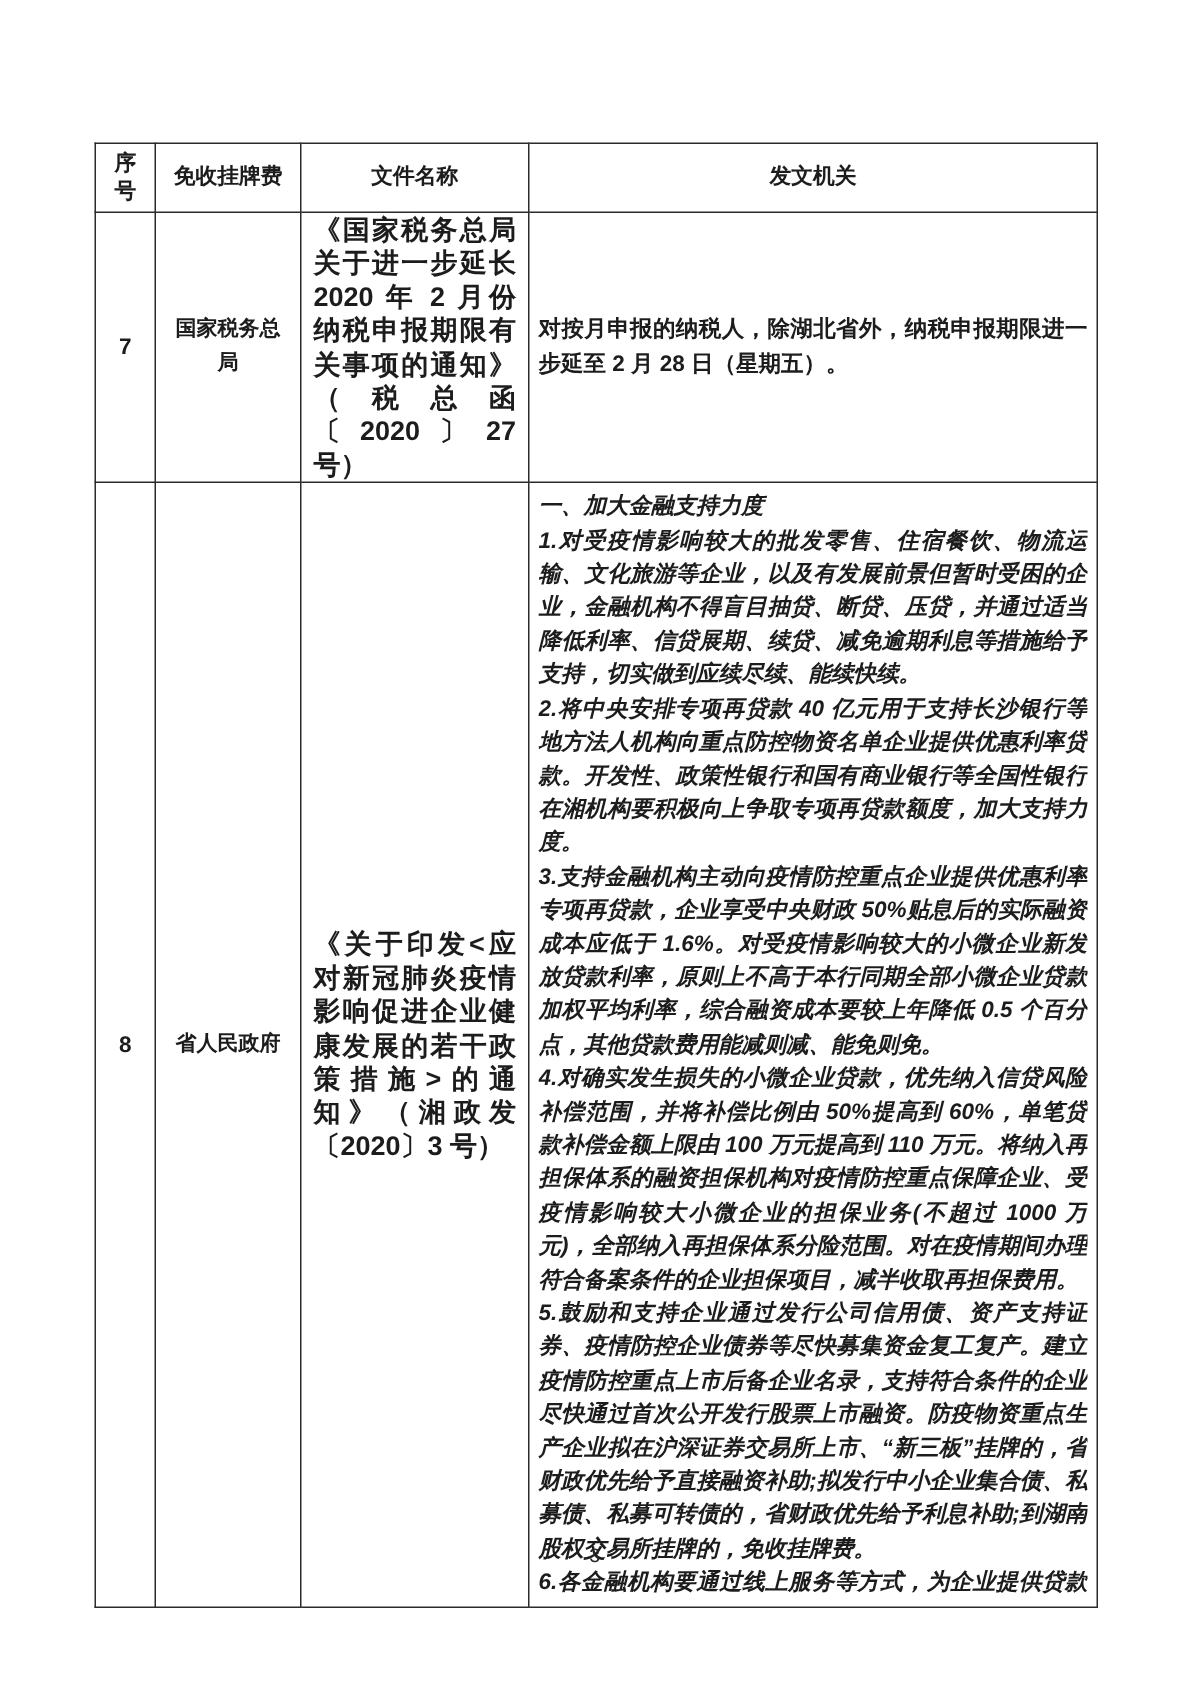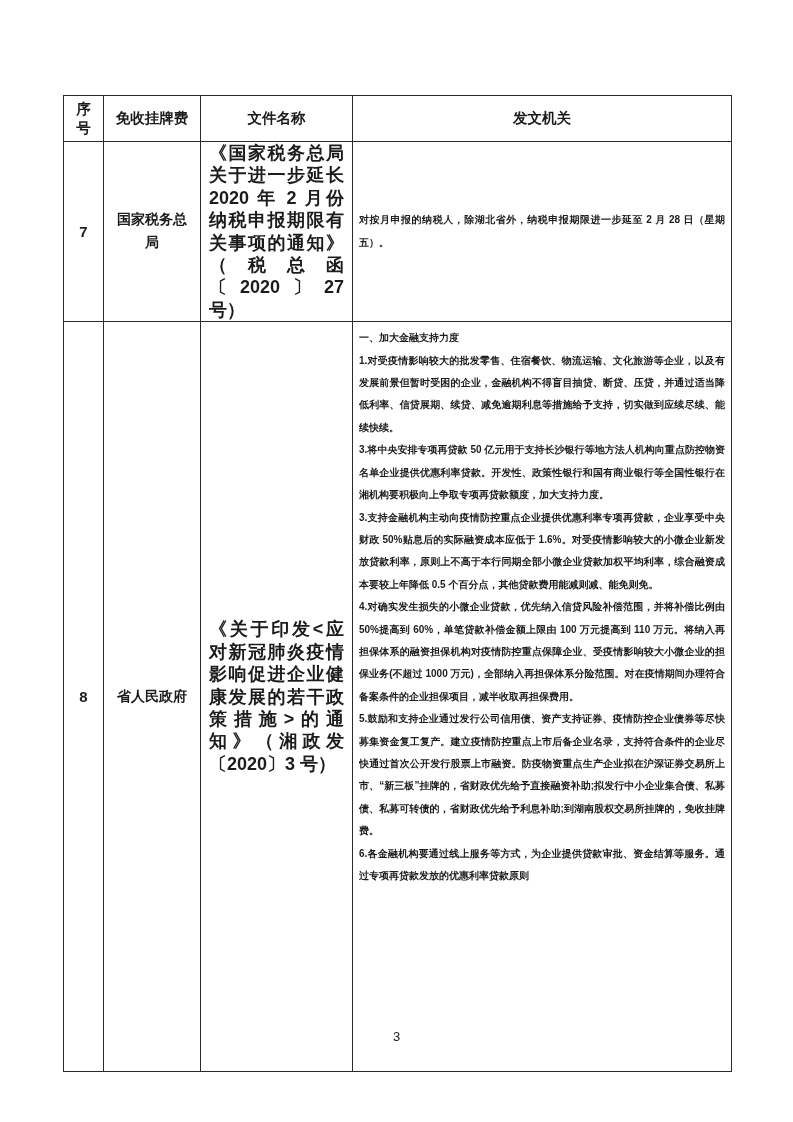--- a/index.html
+++ b/index.html
@@ -69,33 +69,34 @@
   td.cell-title {
     vertical-align: middle;
     font-size: 18px;
     font-weight: 700;
     padding: 0 8px;
     line-height: 22.4px;
     text-align: justify;
     text-justify: inter-character;
   }
   td.cell-content {
-    font-size: 10px;
+    font-size: 15px;
     font-weight: 700;
     padding: 0 6px;
     line-height: 22.4px;
     text-align: justify;
     text-justify: inter-character;
   }
   td.cell-content.v-middle { vertical-align: middle; }
   td.cell-content.v-top    { vertical-align: top; padding-top: 5px; }
 
   .clip {
     height: 740px;
     overflow: hidden;
+    font-style: italic;
   }
   p.para {
     margin: 0;
     padding: 0;
     text-align: justify;
     text-justify: inter-character;
   }
   .page-number {
     position: absolute;
     top: 1029px;
@@ -146,21 +147,21 @@
     </tr>
 
     <tr class="row-eight">
       <td class="cell-seq">8</td>
       <td class="cell-agency">省人民政府</td>
       <td class="cell-title">《关于印发&lt;应对新冠肺炎疫情影响促进企业健康发展的若干政策措施&gt;的通知》（湘政发〔2020〕3 号）</td>
       <td class="cell-content v-top">
         <div class="clip">
               <p class="para">一、加大金融支持力度</p>
               <p class="para">1.对受疫情影响较大的批发零售、住宿餐饮、物流运输、文化旅游等企业，以及有发展前景但暂时受困的企业，金融机构不得盲目抽贷、断贷、压贷，并通过适当降低利率、信贷展期、续贷、减免逾期利息等措施给予支持，切实做到应续尽续、能续快续。</p>
-              <p class="para">3.将中央安排专项再贷款 50 亿元用于支持长沙银行等地方法人机构向重点防控物资名单企业提供优惠利率贷款。开发性、政策性银行和国有商业银行等全国性银行在湘机构要积极向上争取专项再贷款额度，加大支持力度。</p>
+              <p class="para">2.将中央安排专项再贷款 40 亿元用于支持长沙银行等地方法人机构向重点防控物资名单企业提供优惠利率贷款。开发性、政策性银行和国有商业银行等全国性银行在湘机构要积极向上争取专项再贷款额度，加大支持力度。</p>
               <p class="para">3.支持金融机构主动向疫情防控重点企业提供优惠利率专项再贷款，企业享受中央财政 50%贴息后的实际融资成本应低于 1.6%。对受疫情影响较大的小微企业新发放贷款利率，原则上不高于本行同期全部小微企业贷款加权平均利率，综合融资成本要较上年降低 0.5 个百分点，其他贷款费用能减则减、能免则免。</p>
               <p class="para">4.对确实发生损失的小微企业贷款，优先纳入信贷风险补偿范围，并将补偿比例由 50%提高到 60%，单笔贷款补偿金额上限由 100 万元提高到 110 万元。将纳入再担保体系的融资担保机构对疫情防控重点保障企业、受疫情影响较大小微企业的担保业务(不超过 1000 万元)，全部纳入再担保体系分险范围。对在疫情期间办理符合备案条件的企业担保项目，减半收取再担保费用。</p>
               <p class="para">5.鼓励和支持企业通过发行公司信用债、资产支持证券、疫情防控企业债券等尽快募集资金复工复产。建立疫情防控重点上市后备企业名录，支持符合条件的企业尽快通过首次公开发行股票上市融资。防疫物资重点生产企业拟在沪深证券交易所上市、“新三板”挂牌的，省财政优先给予直接融资补助;拟发行中小企业集合债、私募债、私募可转债的，省财政优先给予利息补助;到湖南股权交易所挂牌的，免收挂牌费。</p>
               <p class="para">6.各金融机构要通过线上服务等方式，为企业提供贷款审批、资金结算等服务。通过专项再贷款发放的优惠利率贷款原则</p>
             </div>
       </td>
     </tr>
   </tbody>
     </table>
 

